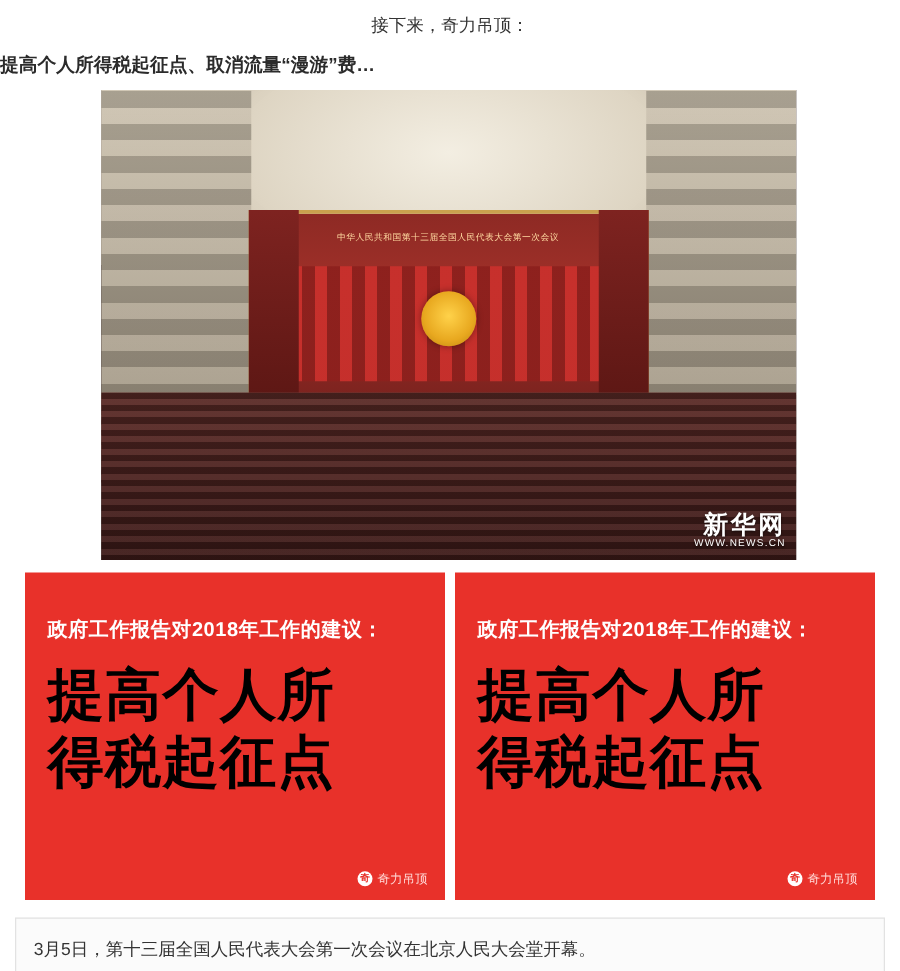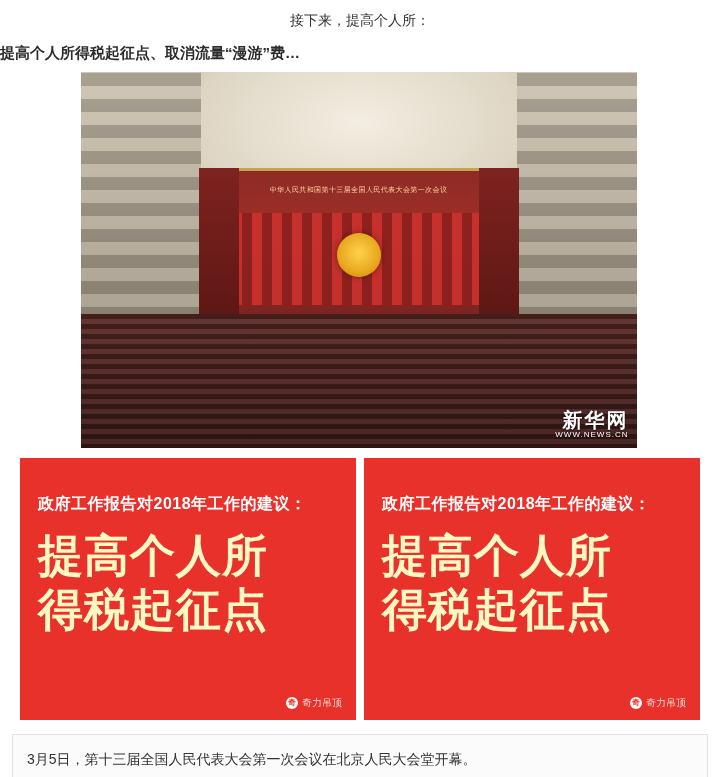--- a/index.html
+++ b/index.html
@@ -182,21 +182,21 @@
     overflow: hidden;
   }
   .poster-kicker {
     color: #ffffff;
     font-size: 16px;
     font-weight: bold;
     letter-spacing: 0.5px;
     margin-bottom: 14px;
   }
   .poster-title {
-    color: #fef9c3;
+    color: #000000;
     font-size: 45px;
     font-weight: bold;
     line-height: 54px;
     letter-spacing: 1px;
   }
   .poster-credit {
     position: absolute;
     right: 14px;
     bottom: 10px;
     display: flex;
@@ -226,21 +226,21 @@
     font-size: 14px;
     color: #333333;
     line-height: 20px;
   }
 </style>
 </head>
 <body>
 
 <div class="page">
 
-  <div class="intro-line">接下来，提高个人所：</div>
+  <div class="intro-line">接下来，奇力吊顶：</div>
   <div class="headline-line">提高个人所得税起征点、取消流量“漫游”费…</div>
 
   <div class="photo-wrap">
     <div class="photo">
       <div class="hall-ceiling"></div>
       <div class="hall-ceiling-arc"></div>
       <div class="hall-wall-left"></div>
       <div class="hall-wall-right"></div>
       <div class="stage-bg">
         <div class="stage-banner">中华人民共和国第十三届全国人民代表大会第一次会议</div>

